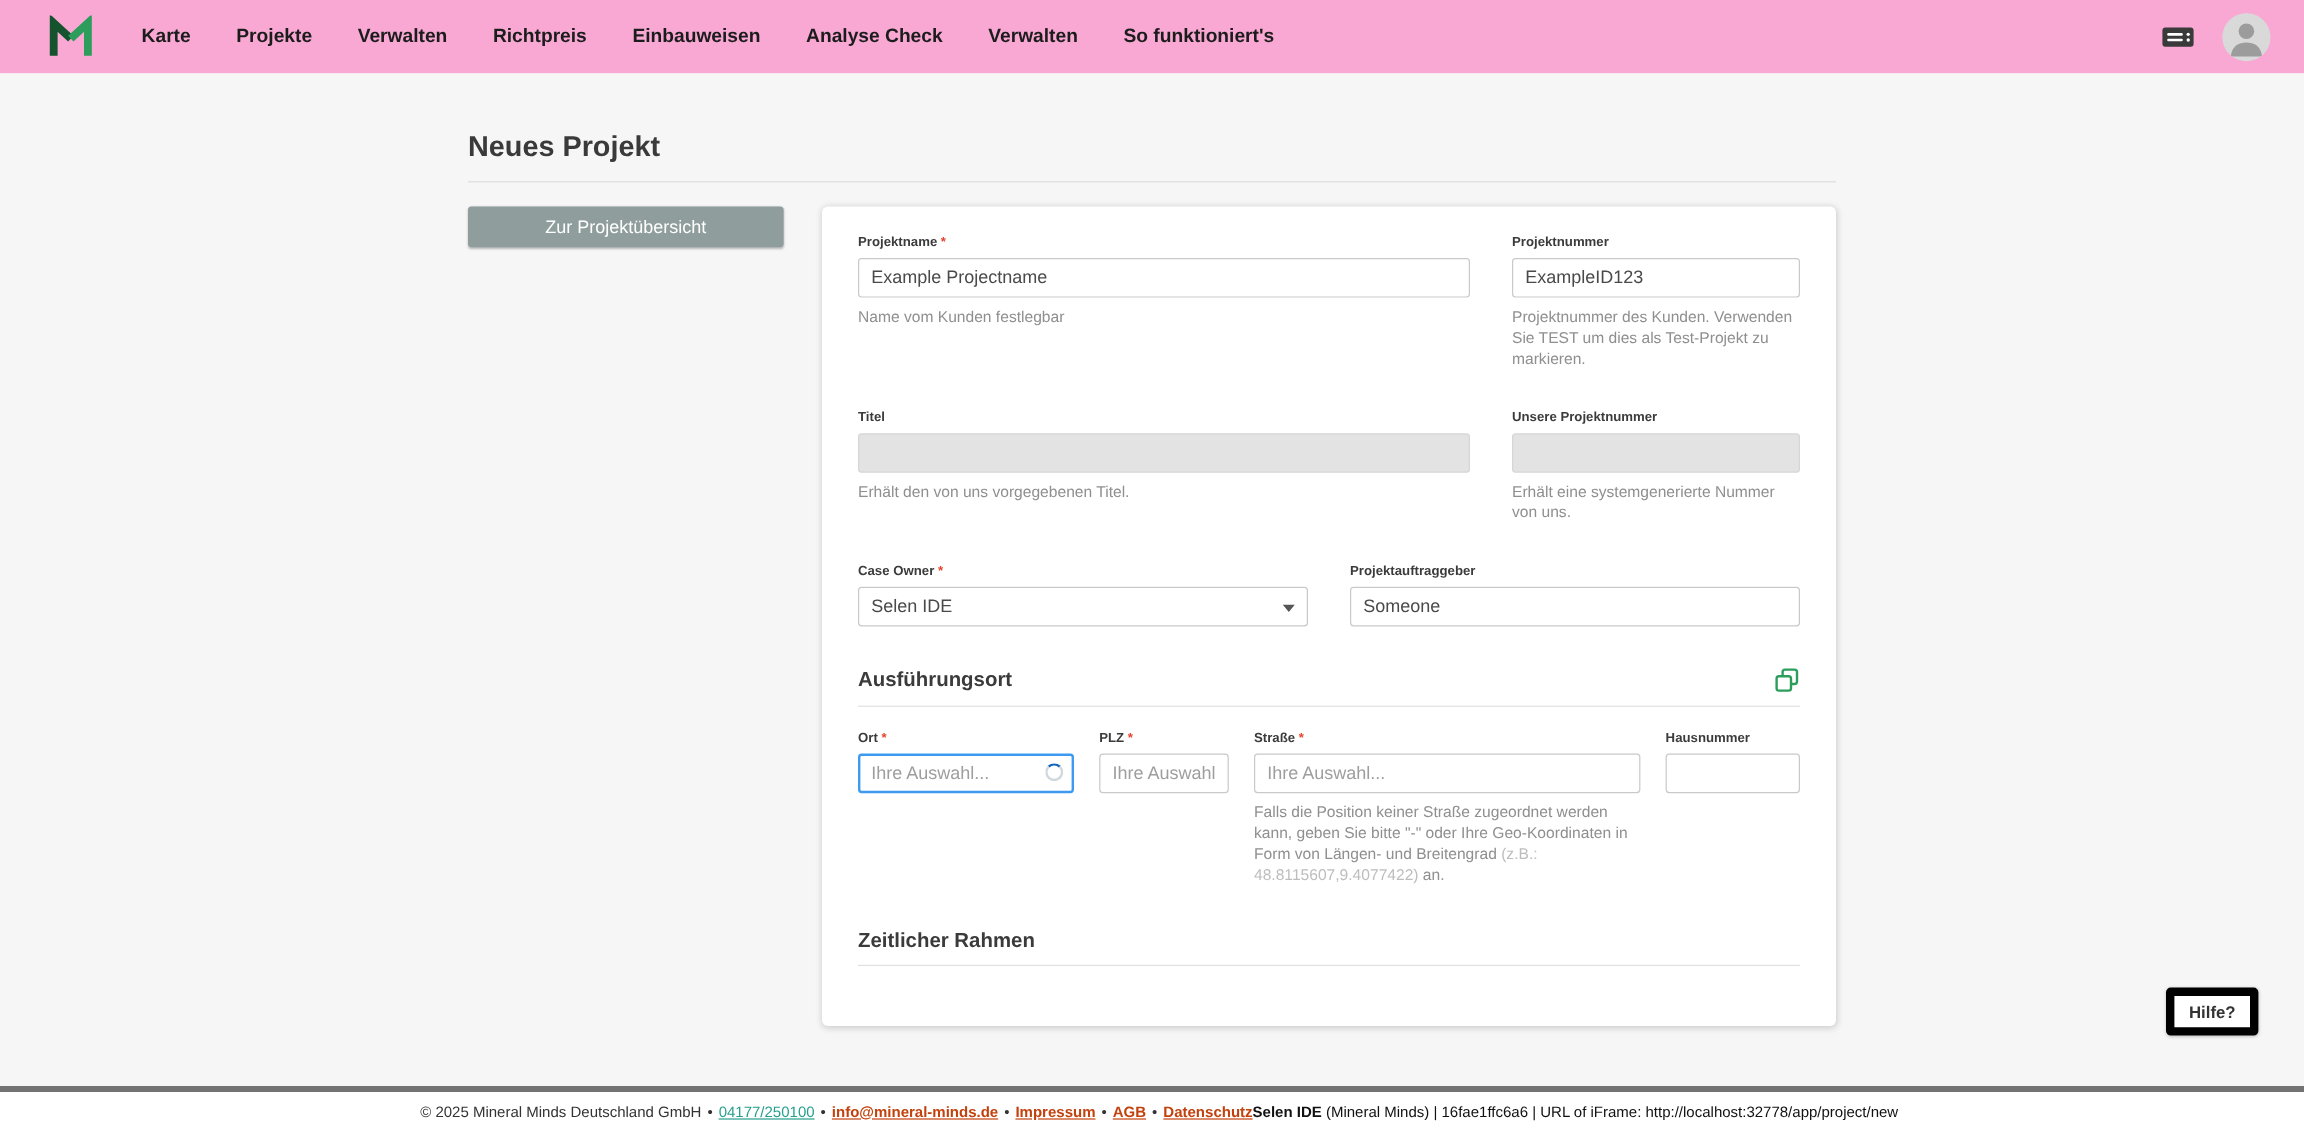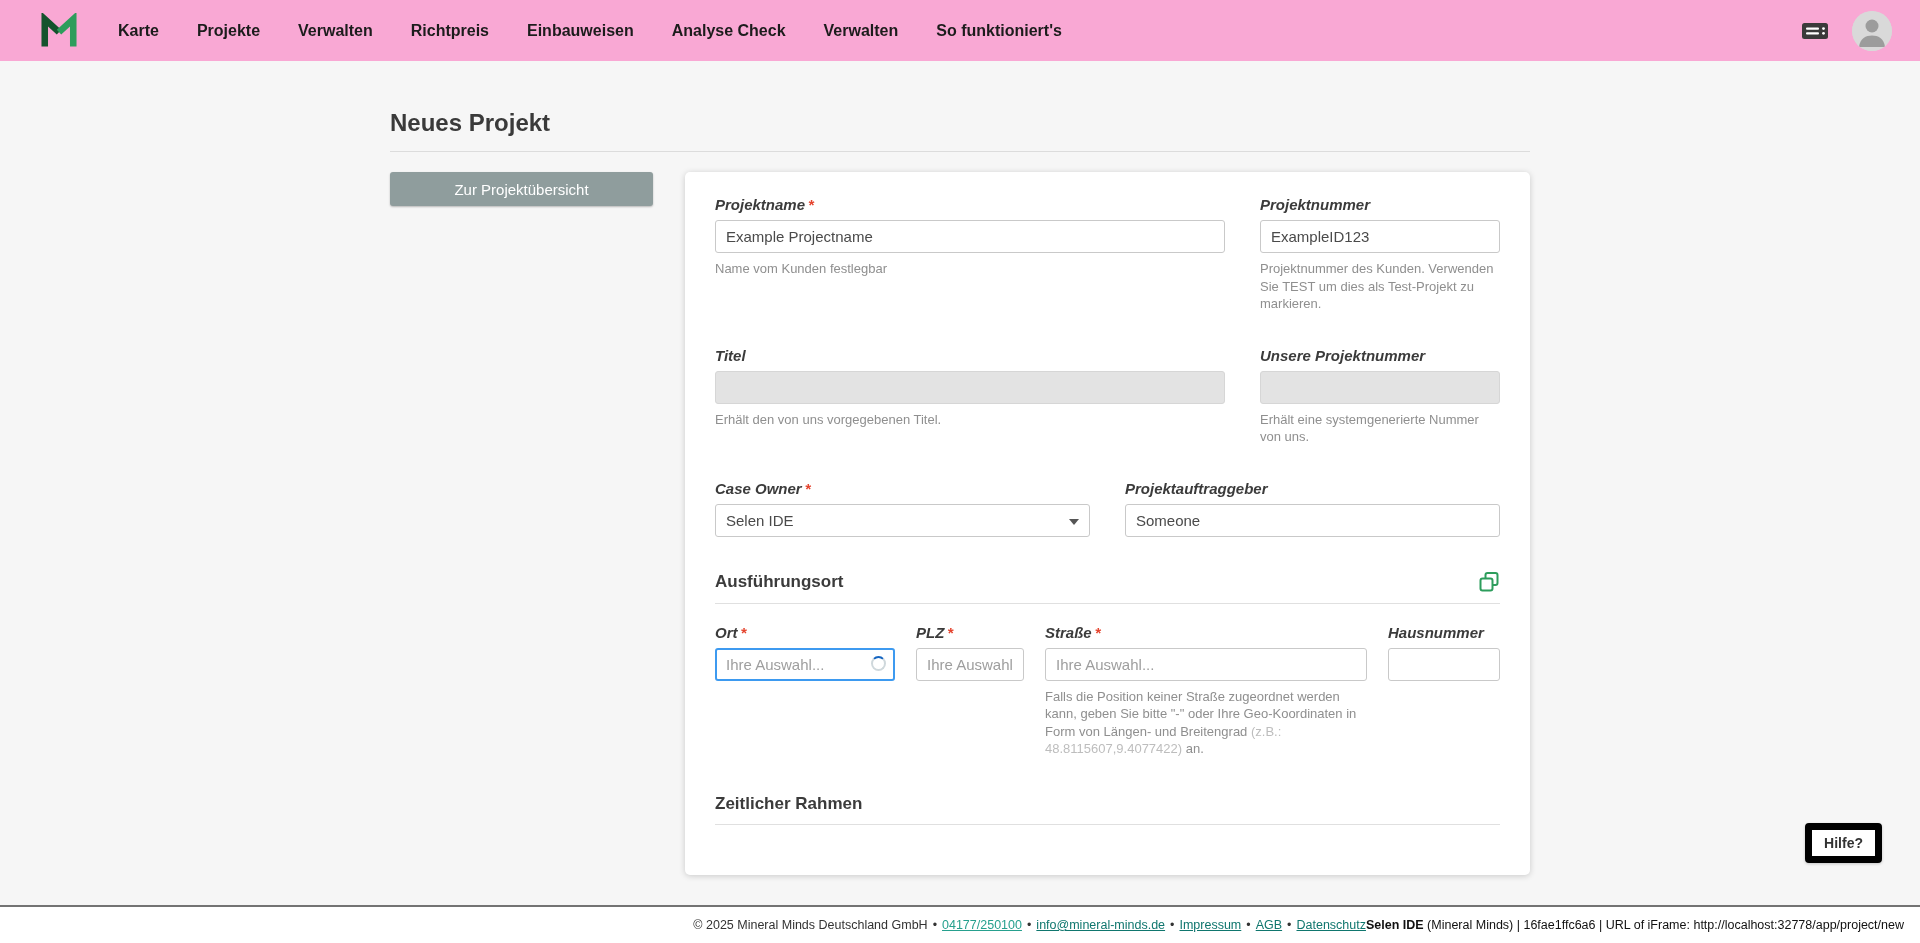--- a/index.html
+++ b/index.html
@@ -43,21 +43,21 @@
   .card {
     flex:1; margin-left:32px; background:#fff; border-radius:5px;
     box-shadow:0 1px 6px rgba(0,0,0,.18); padding:24px 30px 30px 30px;
   }
 
   .form-row { display:flex; justify-content:space-between; margin-bottom:34px; }
   .col-main { width:510px; }
   .col-side { width:240px;margin-left:32px; }
   .col-half { width:375px; }
 
-  .field-label { font-size:15px; font-weight:700; color:#3b3b3b; margin-bottom:7px;font-style:italic; }
+  .field-label { font-size:11px; font-weight:700; color:#3b3b3b; margin-bottom:7px; }
   .req { color:#e5442e; margin-left:3px; font-weight:700; }
 
   .text-input {
     width:100%; height:33px; border:1px solid #c9c9c9; border-radius:3px;
     padding:0 10px; font-size:15px; color:#4a4a4a; font-family:inherit;
     background:#fff; outline:none;
   }
   .text-input::placeholder { color:#9e9e9e; }
   .text-input:disabled, .text-input.disabled { background:#e3e3e3; border-color:#d6d6d6; }
   .text-input.focused { border:2px solid #3d9af0; padding:0 9px; }
@@ -98,27 +98,27 @@
   .help-bubble {
     position:fixed; right:38px; bottom:80px; background:#fff;
     border:7px solid #000000; border-radius:4px; padding:5px 12px;
     font-size:14px; font-weight:700; color:#333; cursor:pointer;
     box-shadow:0 1px 3px rgba(0,0,0,.2);
   }
 
   
   .footer {
     position:fixed; left:0; right:0; bottom:0; height:38px; background:#fff;
-    border-top:2px solid #737373; display:flex; align-items:center;
-    justify-content:flex-end; padding:0 16px 0 28px; font-size:12.5px; color:#333;
+    border-top:5px solid #737373; display:flex; align-items:center;
+    justify-content:center; padding:0 16px 0 28px; font-size:12.5px; color:#333;
   }
   .footer-left { display:flex; align-items:center; gap:5px; white-space:nowrap; }
   .footer a { cursor:pointer; }
   .link-phone { color:#26a08e; text-decoration:underline; }
-  .link-gray { color:#0f766e; text-decoration:underline; }
+  .link-gray { color:#c2410c; text-decoration:underline;font-weight:bold; }
   .footer-right { white-space:nowrap; color:#111; }
   .footer-right b { font-weight:700; }
 </style>
 </head>
 <body>
 
 <header class="navbar">
   <div class="logo">
     <svg width="38" height="36" viewBox="0 0 32 30">
       <path d="M4 28 V5 L16 16" fill="none" stroke="#14532d" stroke-width="5.5" stroke-linejoin="miter"></path>

